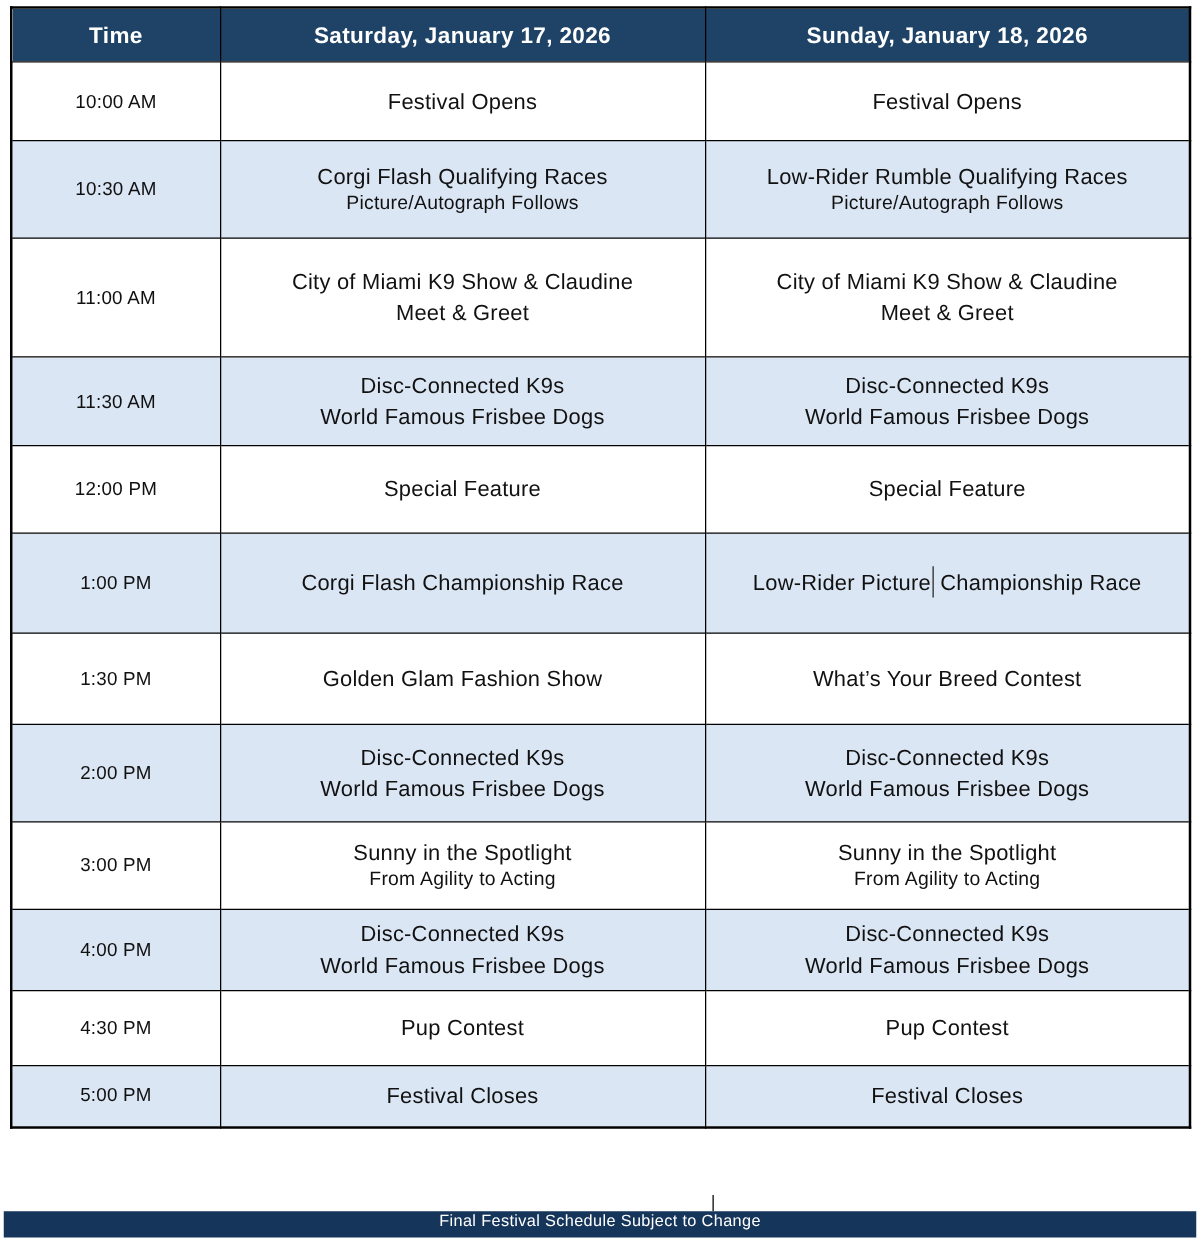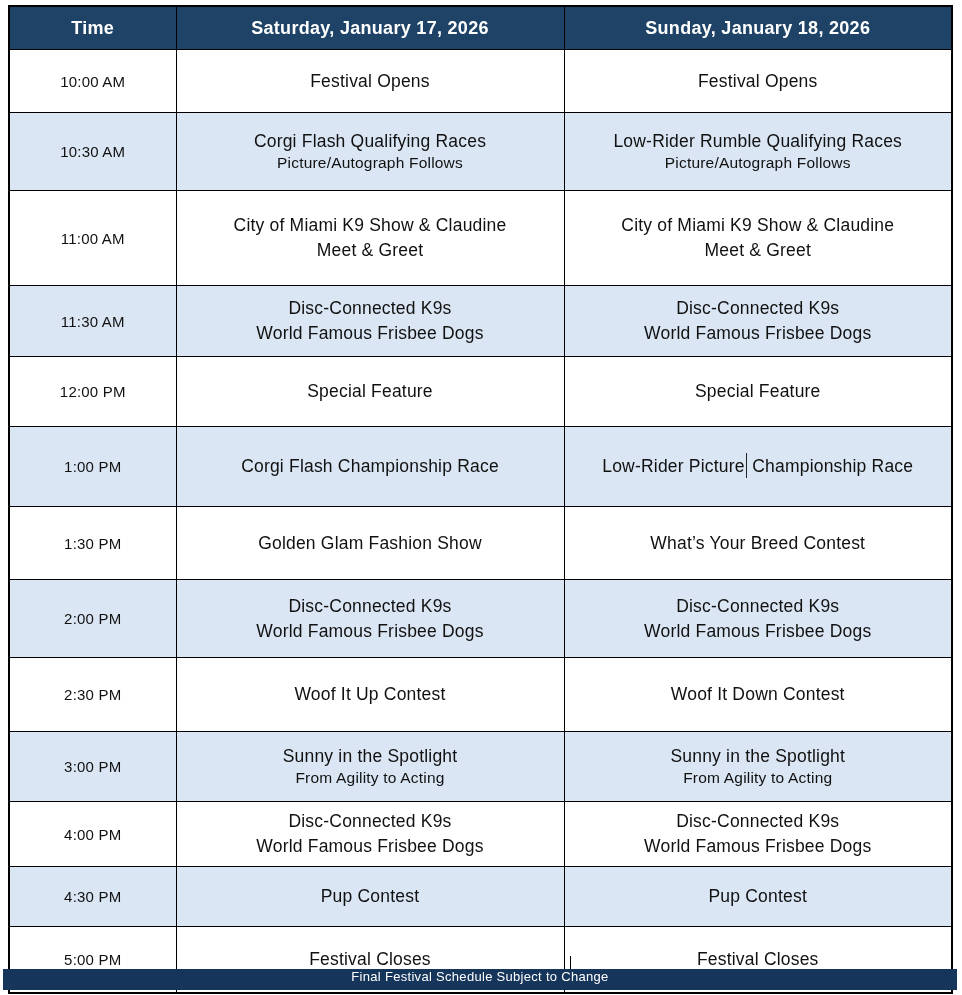--- a/index.html
+++ b/index.html
@@ -198,33 +198,20 @@
           <div class="l1">Disc-Connected K9s</div>
           <div class="l1">World Famous Frisbee Dogs</div>
           <div class="sub"></div>
         </td>
         <td class="ev">
           <div class="l1">Disc-Connected K9s</div>
           <div class="l1">World Famous Frisbee Dogs</div>
           <div class="sub"></div>
         </td>
       </tr>
-      <tr style="height:74px">
-        <td class="time">2:30 PM</td>
-        <td class="ev">
-          <div class="l1">Woof It Up Contest</div>
-          <div class="l1"></div>
-          <div class="sub"></div>
-        </td>
-        <td class="ev">
-          <div class="l1">Woof It Down Contest</div>
-          <div class="l1"></div>
-          <div class="sub"></div>
-        </td>
-      </tr>
       <tr style="height:70px">
         <td class="time">3:00 PM</td>
         <td class="ev">
           <div class="l1">Sunny in the Spotlight</div>
           <div class="l1"></div>
           <div class="sub">From Agility to Acting</div>
         </td>
         <td class="ev">
           <div class="l1">Sunny in the Spotlight</div>
           <div class="l1"></div>
@@ -250,21 +237,21 @@
           <div class="l1">Pup Contest</div>
           <div class="l1"></div>
           <div class="sub"></div>
         </td>
         <td class="ev">
           <div class="l1">Pup Contest</div>
           <div class="l1"></div>
           <div class="sub"></div>
         </td>
       </tr>
-      <tr style="height:66px">
+      <tr style="height:49px">
         <td class="time">5:00 PM</td>
         <td class="ev">
           <div class="l1">Festival Closes</div>
           <div class="l1"></div>
           <div class="sub"></div>
         </td>
         <td class="ev">
           <div class="l1">Festival Closes</div>
           <div class="l1"></div>
           <div class="sub"></div>

